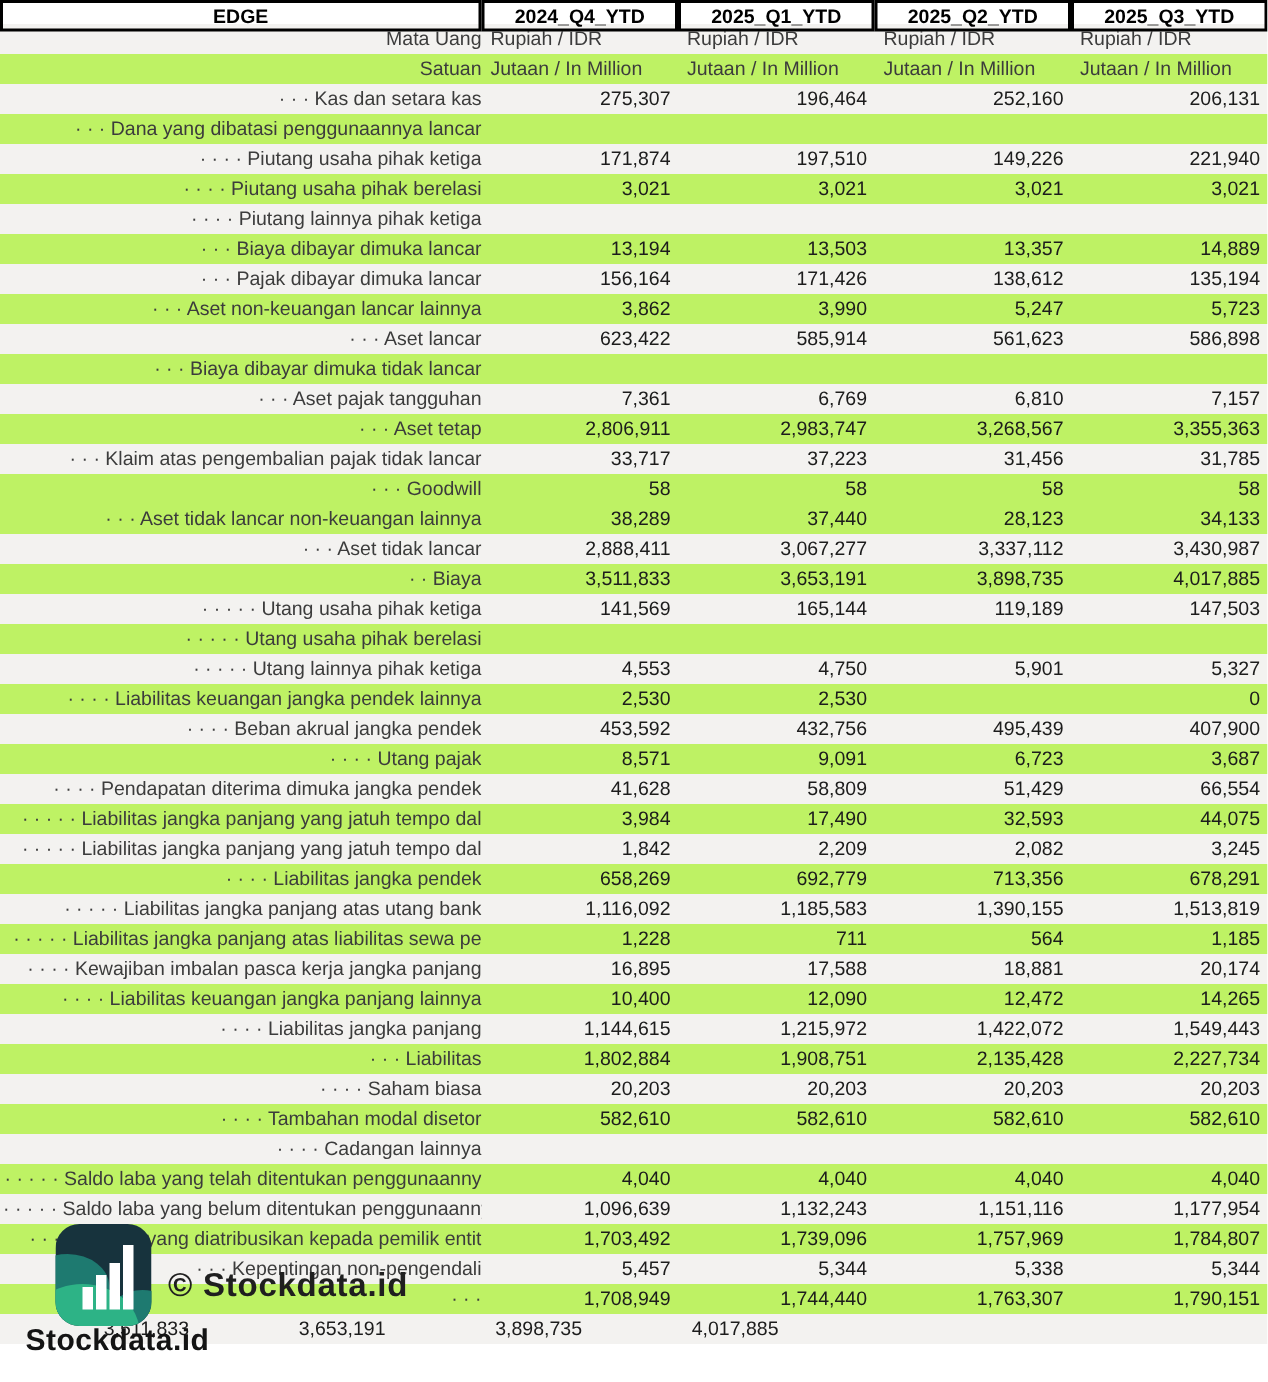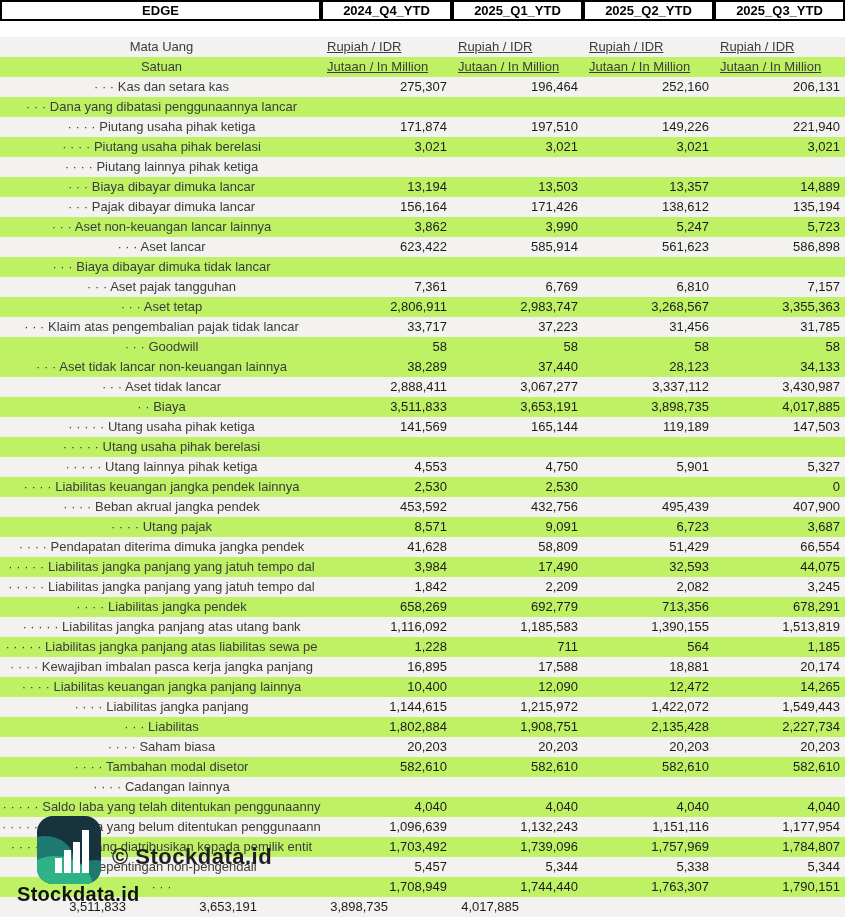--- a/index.html
+++ b/index.html
@@ -12,31 +12,31 @@
     position: relative;
   }
   .table { width: 845px; position: relative; }
   .row { display: flex; width: 845px; height: 20px; line-height: 20px; font-size: 13px; }
   .row.light { background: #f3f2f0; }
   .row.shade { background: #bef264; }
   .cell { overflow: hidden; white-space: nowrap; }
   .label-cell {
     width: 321px; padding-left: 2px;
     color: #3c3c3c;
-    text-align: center;
+    text-align: right;
   }
   .value-cell {
     width: 131px; padding-right: 5px;
     text-align: right;
     color: #1c1c1c;
   }
-  .meta .value-cell { text-align: left; padding-left: 6px; color: #3c3c3c; text-decoration: underline; }
+  .meta .value-cell { text-align: left; padding-left: 6px; color: #3c3c3c; }
 
   
-  .header-row { height: 37px; background: #ffffff; font-weight: bold; }
+  .header-row { height: 16px; background: #ffffff; font-weight: bold; }
   .header-cell {
     border: 2px solid #000000;
     height: 21px; line-height: 17px;
     text-align: center;
     color: #000000;
     padding: 0;
   }
   .header-cell.label-cell { width: 321px; }
   .header-cell.value-cell { width: 131px; }
 

